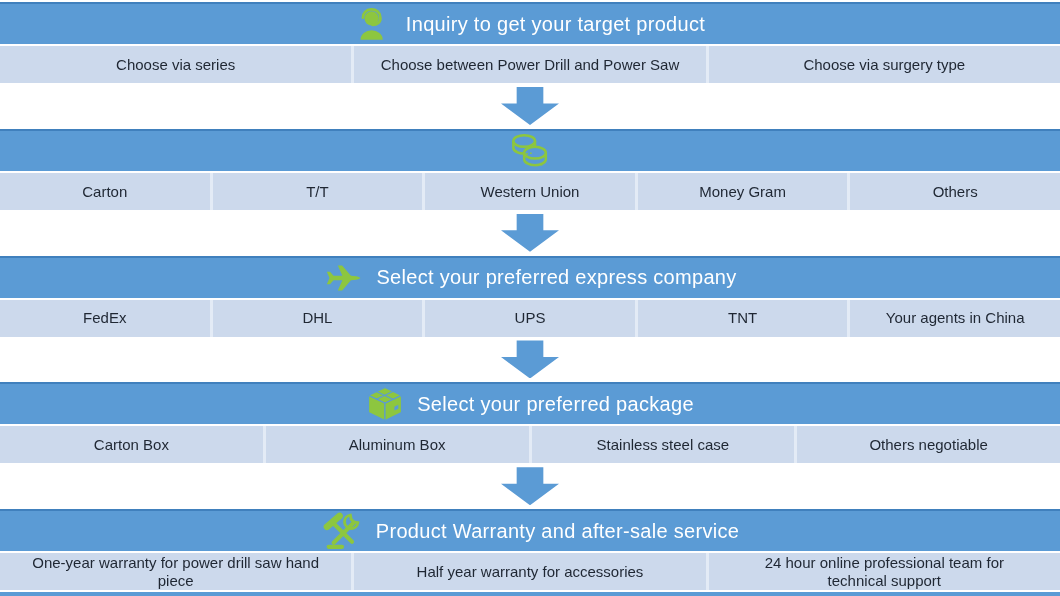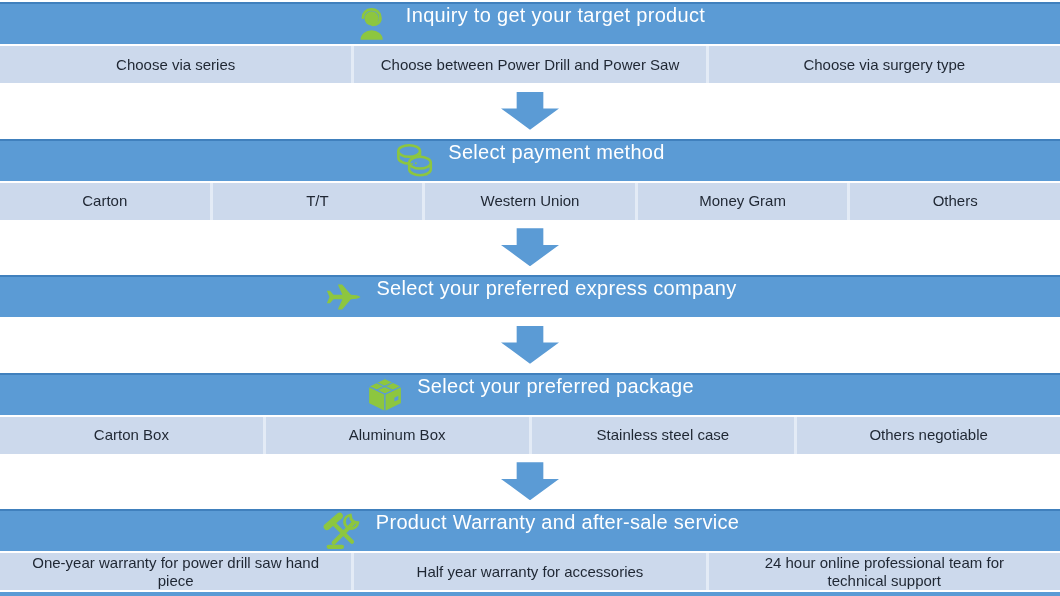--- a/index.html
+++ b/index.html
@@ -14,20 +14,21 @@
     width: 1060px;
     height: 596px;
     padding-top: 2px;
   }
   .section-header {
     height: 42px;
     flex: 0 0 42px;
     background: #5b9bd5;
     border-top: 2px solid #4080bd;
     display: flex;
+    align-items: center;
     justify-content: center;
     gap: 13px;
     color: #ffffff;
     font-size: 20px;
     letter-spacing: 0.3px;
   }
   .section-header .icon-wrap {
     display: flex;
     align-items: center;
     justify-content: center;
@@ -108,21 +109,20 @@
         <g fill="#5b9bd5" stroke="#8dc63f" stroke-width="3">
           <path d="M4,9 v8 a13,7 0 0 0 26,0 v-8"></path>
           <ellipse cx="17" cy="9" rx="13" ry="7"></ellipse>
           <path d="M17,23 v8 a13,7 0 0 0 26,0 v-8"></path>
           <ellipse cx="30" cy="23" rx="13" ry="7"></ellipse>
         </g>
         <path d="M7,20 a13,7 0 0 0 20,3" fill="none" stroke="#8dc63f" stroke-width="1.6" stroke-dasharray="2,2.5"></path>
         <path d="M20,34 a13,7 0 0 0 20,3" fill="none" stroke="#8dc63f" stroke-width="1.6" stroke-dasharray="2,2.5"></path>
       </svg>
     </span>
-    <span>Select payment method</span>
   </div>
   <div class="section-row">
       <div class="cell">
         <span>Carton</span>
       </div>
       <div class="cell">
         <span>T/T</span>
       </div>
       <div class="cell">
         <span>Western Union</span>
@@ -139,20 +139,37 @@
     </div>
 
   <div class="section-header">
     <span class="icon-wrap">
       <svg width="40" height="40" viewBox="0 0 48 48">
         <path fill="#8dc63f" d="M45 24c-2-1.8-7-2.6-11.5-2.6L23 9h-5.2l5.4 12.4H12.6l-4.2-5H4.6l3.2 7.6-3.2 7.6h3.8l4.2-5h10.6L17.8 39H23l10.5-12.4C38 26.6 43 25.8 45 24z"></path>
       </svg>
     </span>
     <span>Select your preferred express company</span>
   </div>
+  <div class="section-row">
+      <div class="cell">
+        <span>FedEx</span>
+      </div>
+      <div class="cell">
+        <span>DHL</span>
+      </div>
+      <div class="cell">
+        <span>UPS</span>
+      </div>
+      <div class="cell">
+        <span>TNT</span>
+      </div>
+      <div class="cell">
+        <span>Your agents in  China</span>
+      </div>
+    </div>
   <div class="gap">
       <div class="arrow-down"></div>
     </div>
 
   <div class="section-header">
     <span class="icon-wrap">
       <svg width="38" height="36" viewBox="0 0 48 46">
         <g fill="#8dc63f" stroke="#5b9bd5" stroke-width="1.4">
           <polygon points="24,2 45,12 24,22 3,12"></polygon>
           <polygon points="3,12 24,22 24,44 3,34"></polygon>

